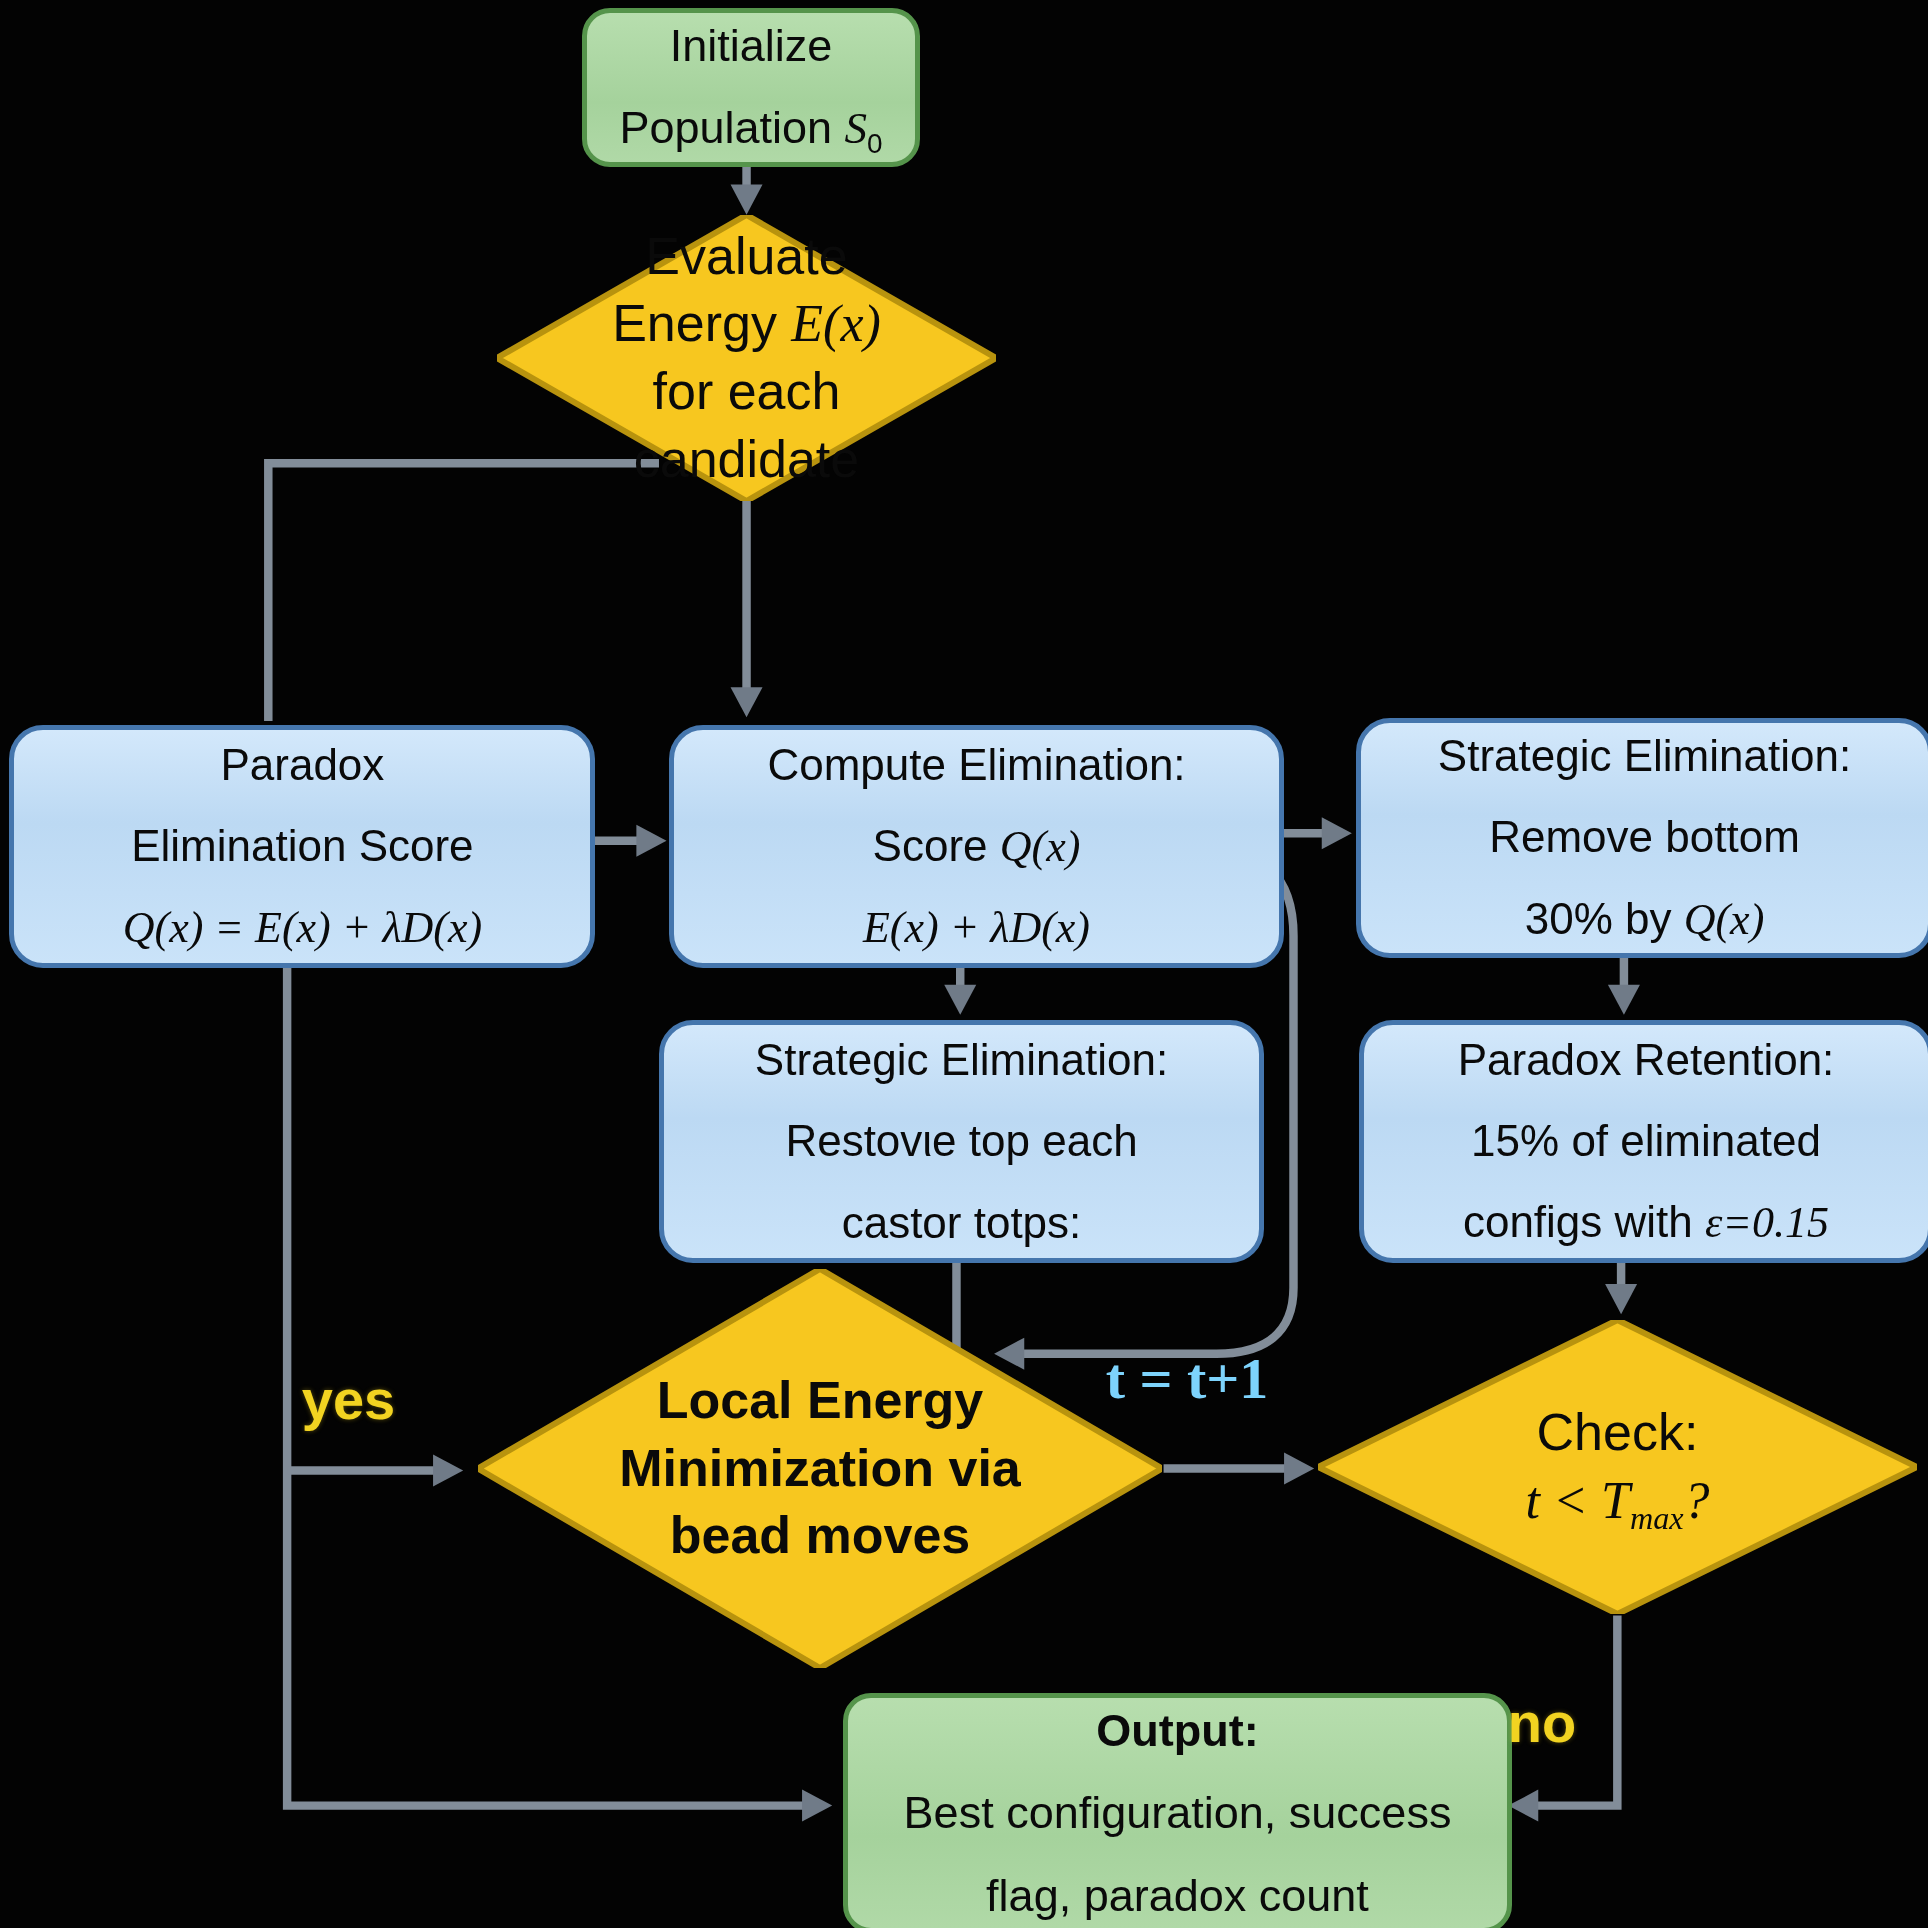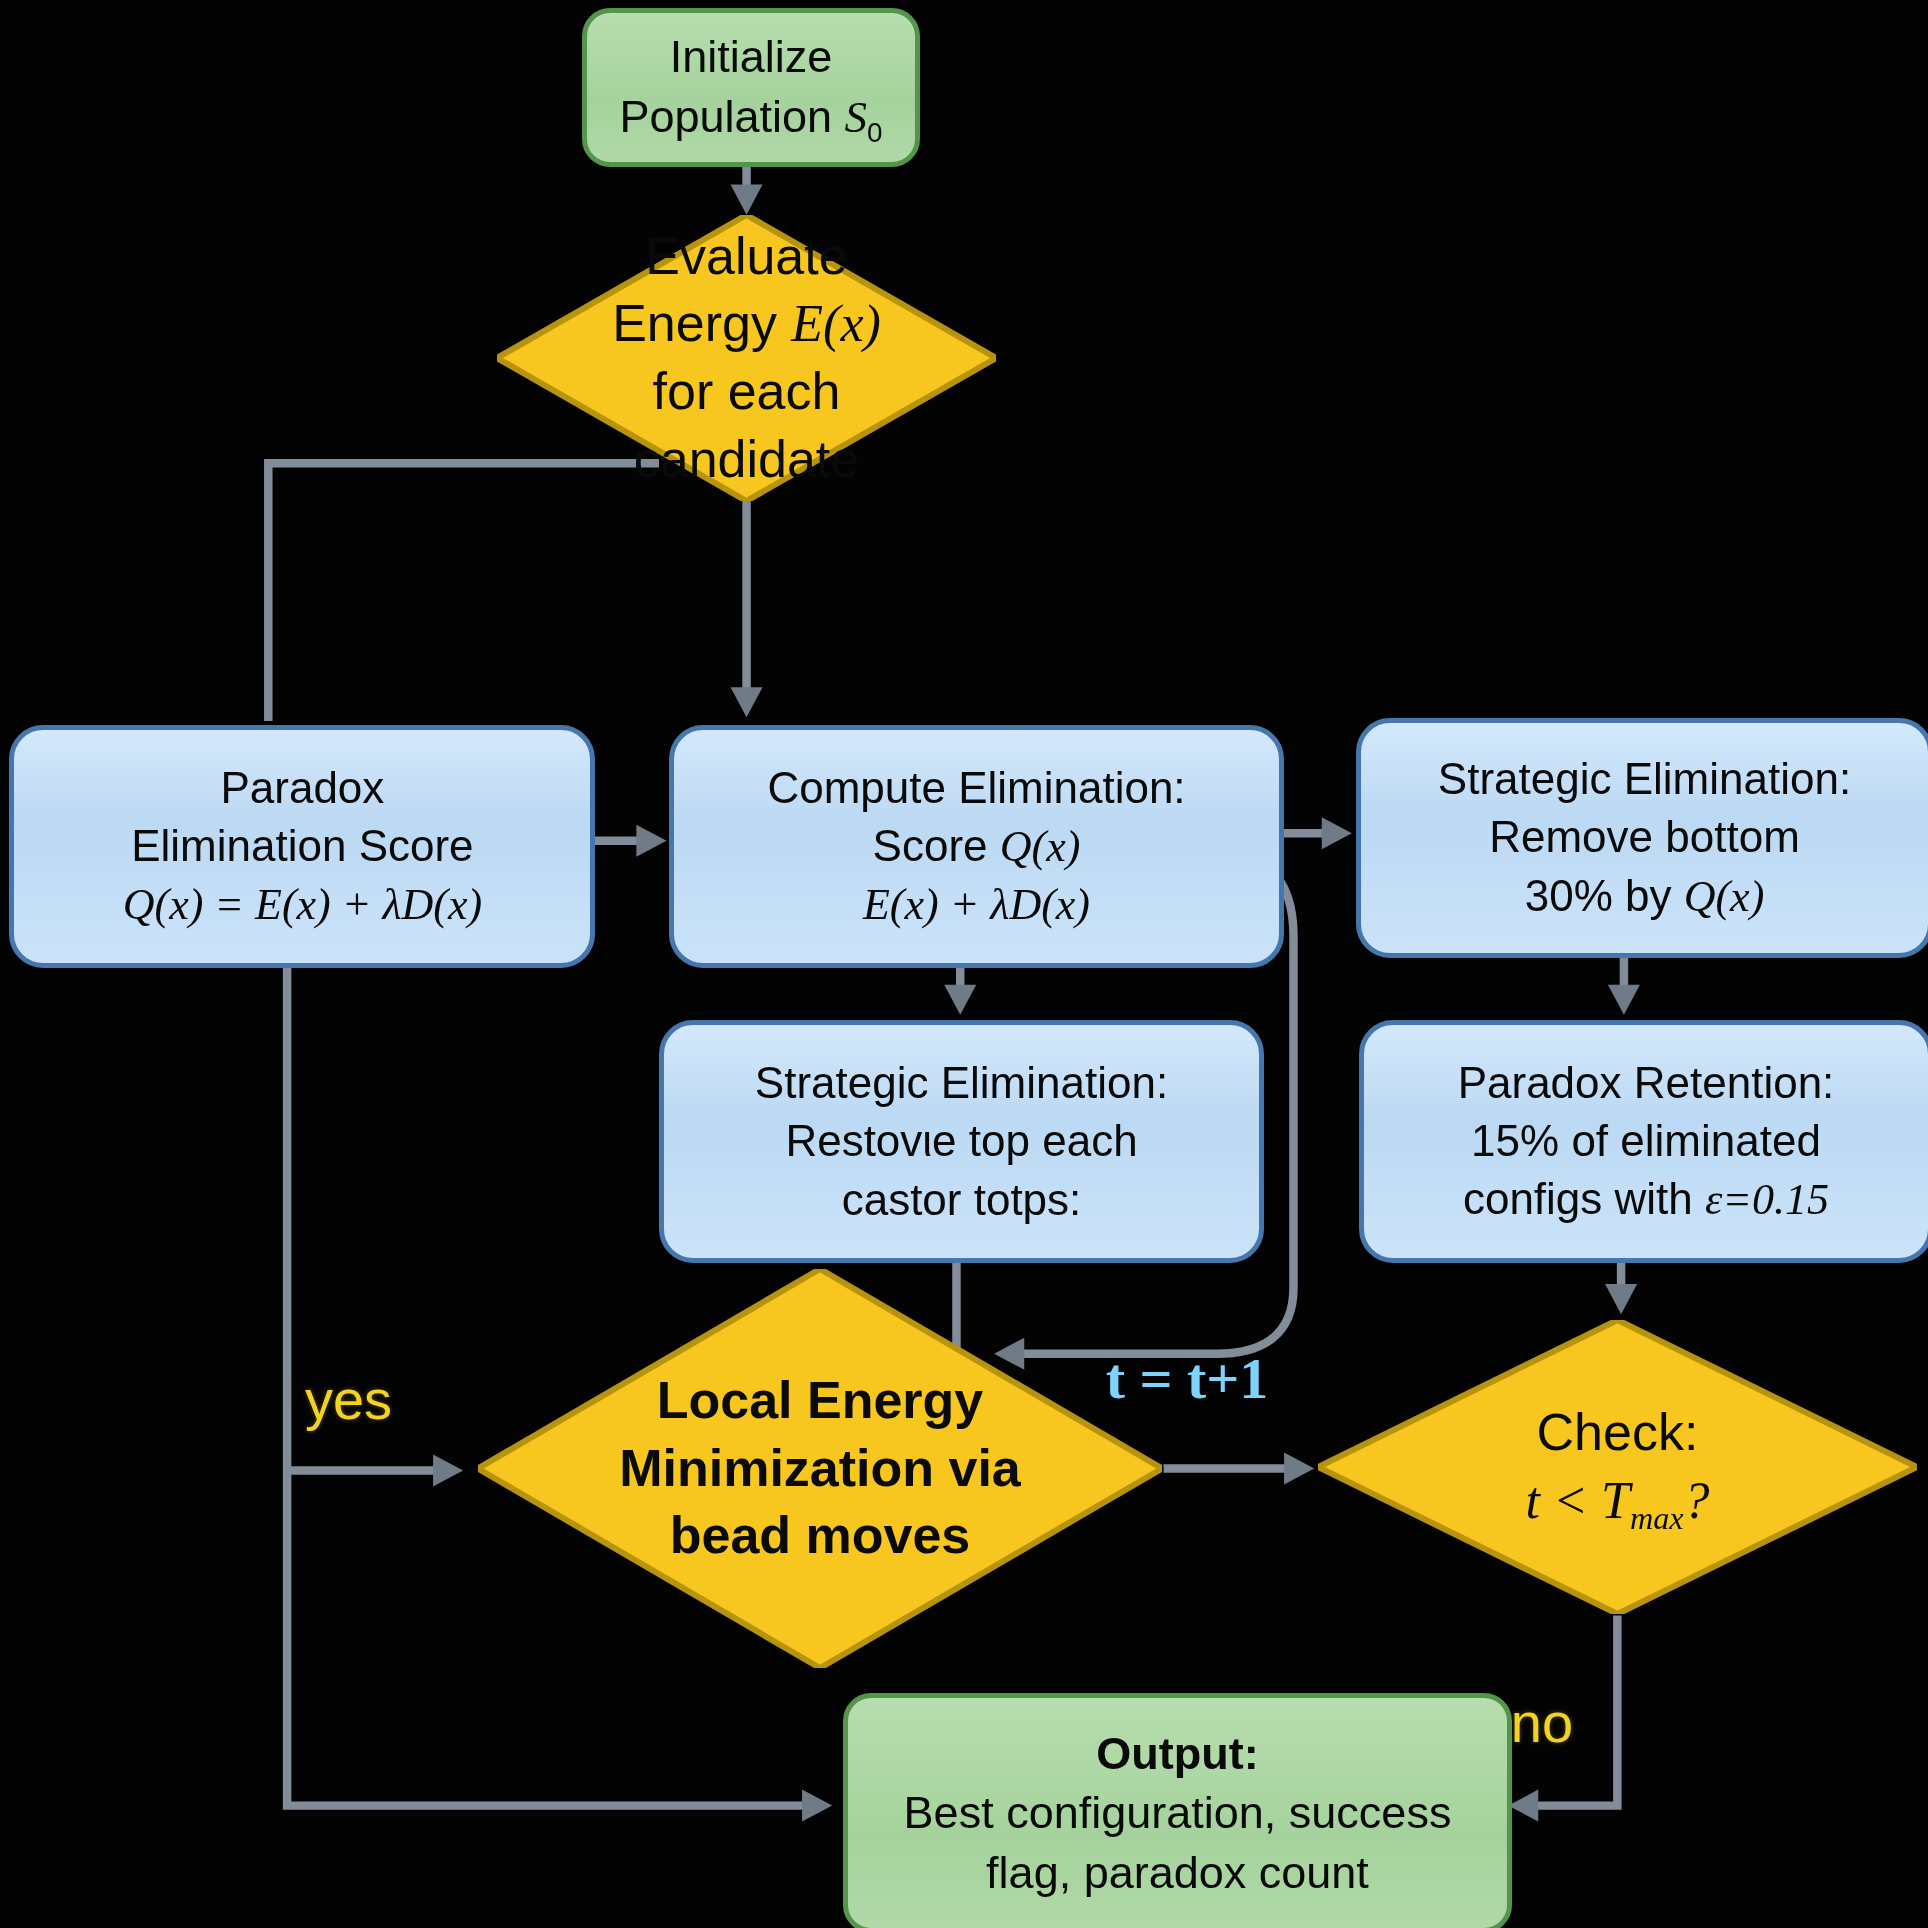--- a/index.html
+++ b/index.html
@@ -3,32 +3,32 @@
 <meta charset="utf-8">
 <style>
   html,body{margin:0;padding:0;background:#000;}
   .canvas{position:relative;width:1928px;height:1928px;background:#030303;overflow:hidden;
           font-family:"Liberation Sans",sans-serif;color:#0a0a0a;}
   svg.edges{position:absolute;left:0;top:0;width:1928px;height:1928px;}
   svg.edges path{fill:none;stroke:#828d99;stroke-width:9;}
   svg.edges polygon{fill:#707b88;stroke:none;}
   .node{position:absolute;display:flex;flex-direction:column;align-items:center;justify-content:center;
         text-align:center;line-height:1.32;}
-  .rect{border-radius:34px;}
+  .rect{border-radius:34px;gap:23px;}
   .blue{background:linear-gradient(180deg,#d3e8fb 0%,#bcd9f3 40%,#cae3f9 100%);
         border:5.6px solid #4576ad;font-size:44px;}
   .green{background:linear-gradient(180deg,#b7deae 0%,#a5d29c 60%,#b0d9a7 100%);
         border:5.6px solid #55944b;border-radius:28px;font-size:45px;}
   .diamond{background:transparent;}
   .diamond > svg{position:absolute;left:0;top:0;width:100%;height:100%;}
   .diamond polygon{fill:#f7c71f;stroke:#b8930e;stroke-width:6;vector-effect:non-scaling-stroke;}
   .dtext{position:relative;z-index:2;font-size:52px;line-height:1.3;}
   .f{font-family:"Liberation Serif","DejaVu Serif",serif;font-style:italic;}
   sub.s{font-size:62%;line-height:0;}
-  .lbl{position:absolute;font-weight:normal;text-align:center;}
+  .lbl{position:absolute;font-weight:bold;text-align:center;}
   .yellowlbl{color:#f2d321;font-size:56px;text-shadow:0 0 5.6px rgba(240,210,30,.35);}
   .whitelbl{color:#7dd3fc;font-size:58px;font-family:"Liberation Serif","DejaVu Serif",serif;
             font-weight:bold;}
   .b{font-weight:bold;}
 </style>
 </head>
 <body>
 
 <div class="canvas">
 

